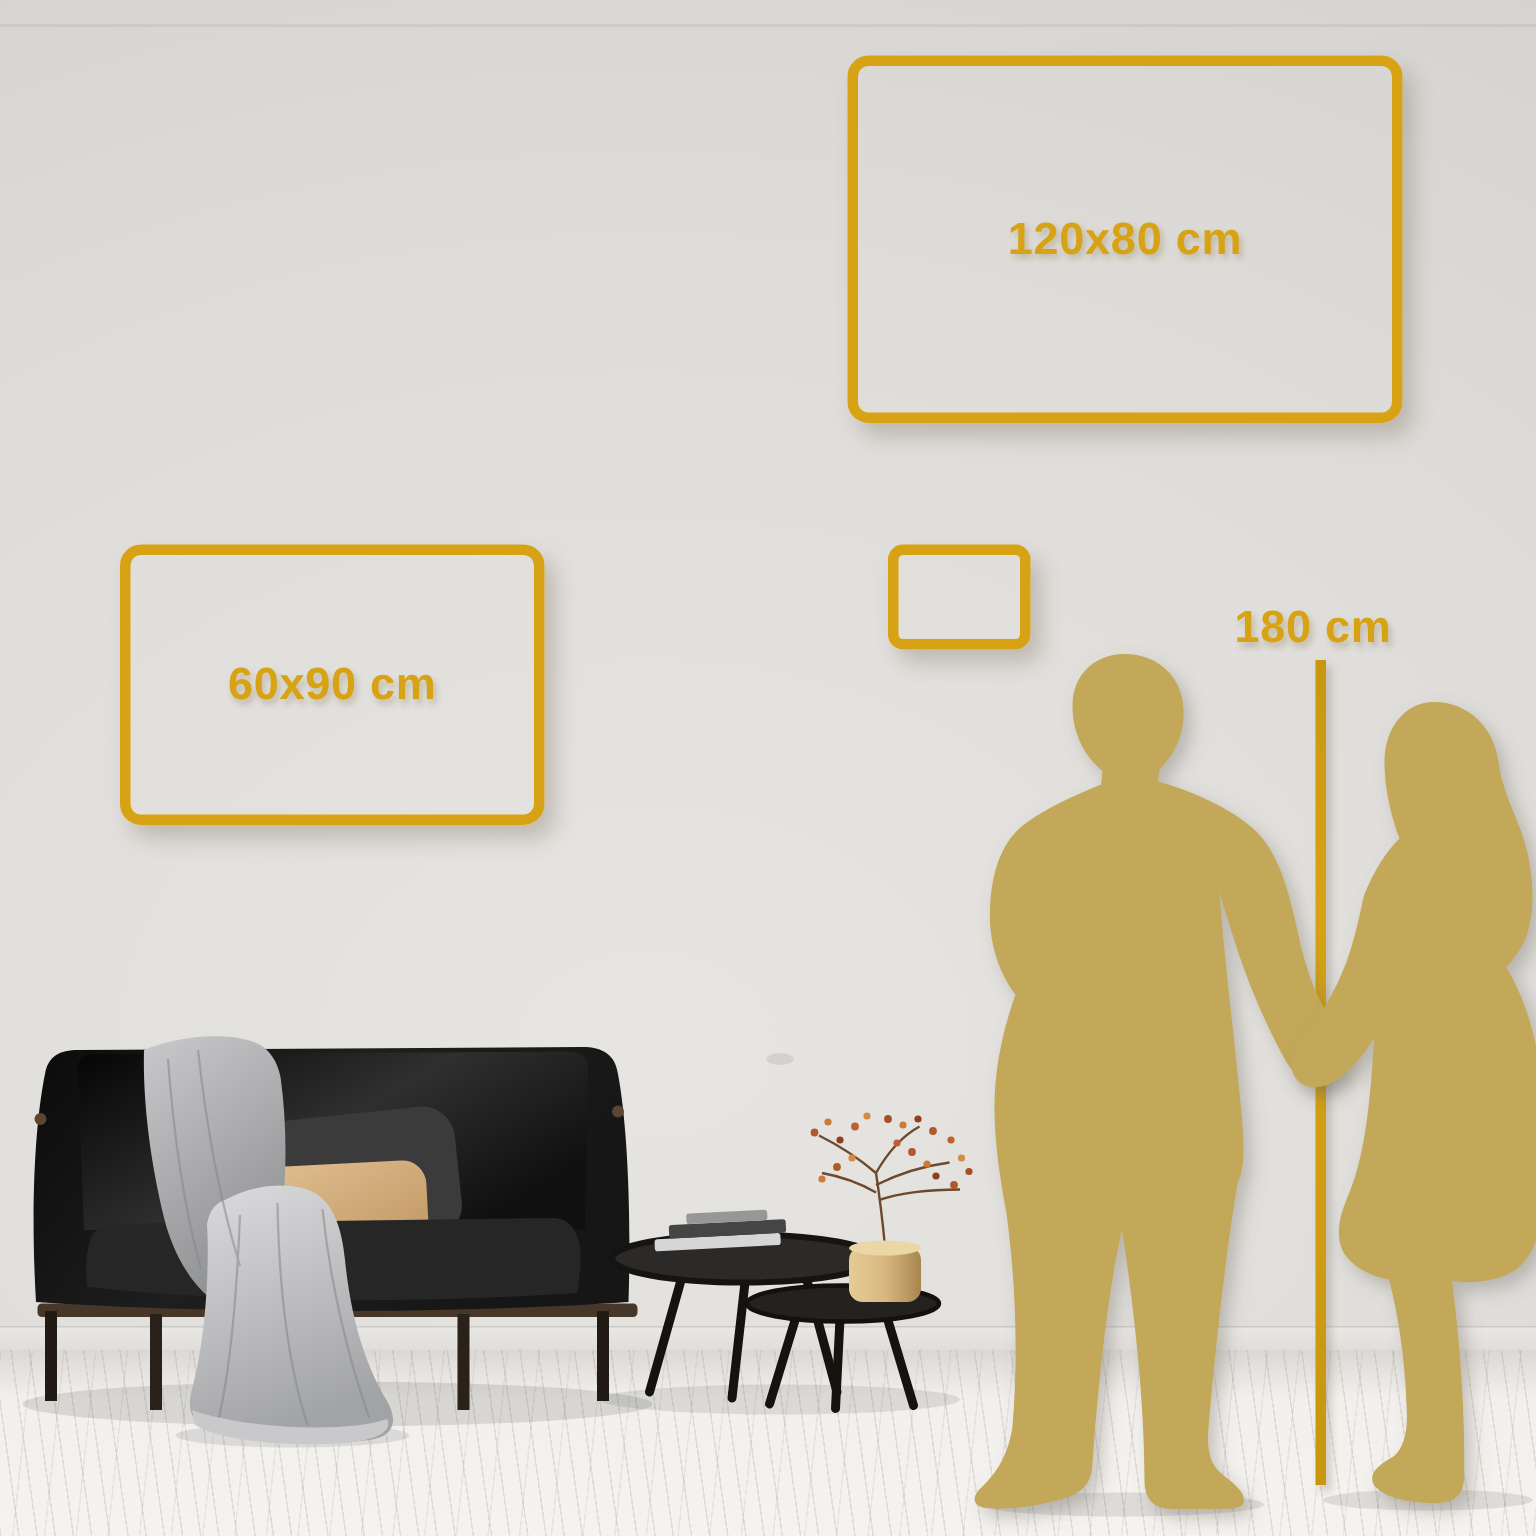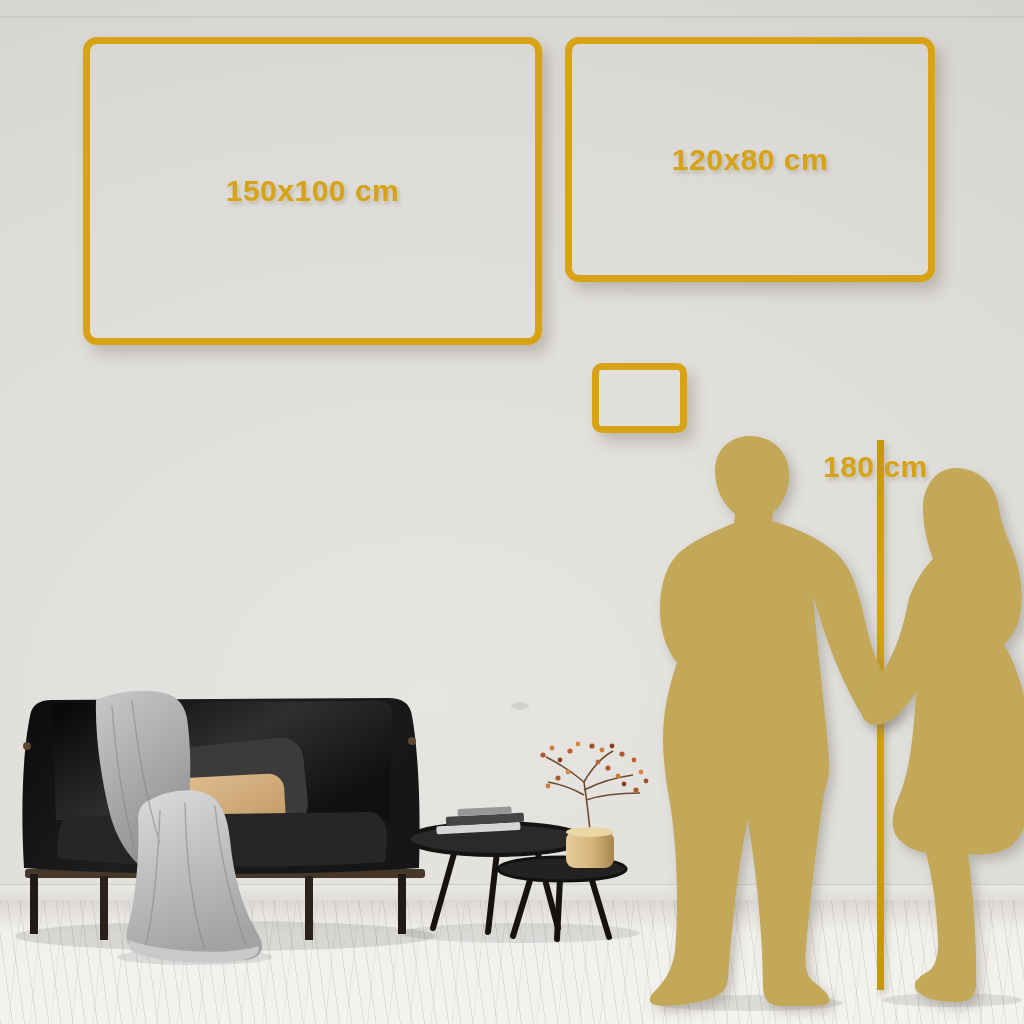--- a/index.html
+++ b/index.html
@@ -60,21 +60,21 @@
   .box-60x90  {left:80px;top:363px;width:269px;height:173px;}
   .box-60x40  {left:383px;top:362px;width:166px;height:111px;}
   .box-30x20  {left:592px;top:363px;width:81px;height:56px;border-width:7px;border-radius:10px;}
 
   .floating-label{
     position:absolute;z-index:2;
     color:var(--gold);font-weight:700;font-size:30px;letter-spacing:.5px;
     text-shadow:2px 3px 4px rgba(120,100,40,.30);white-space:nowrap;
   }
   .label-30x20{left:592px;top:324px;}
-  .label-180  {left:823px;top:402px;z-index:6;margin-top:48px;}
+  .label-180  {left:823px;top:402px;z-index:6;}
 
   
   .ruler-line{
     position:absolute;left:877px;top:440px;width:7px;height:550px;z-index:4;
     background:linear-gradient(var(--gold-deep),var(--gold) 30%, var(--gold-deep));
     box-shadow:3px 4px 6px rgba(110,100,75,.30);
   }
 
   
   svg.layer{position:absolute;left:0;top:0;z-index:3;}
@@ -216,25 +216,25 @@
         <circle cx="568" cy="772" r="2.4" fill="#D28C45"></circle>
           <circle cx="598" cy="762" r="2.4" fill="#C06030"></circle>
         <circle cx="608" cy="768" r="2.6" fill="#B05A2A"></circle>
           <circle cx="618" cy="776" r="2.4" fill="#C97C37"></circle>
       </g>
       <rect x="566" y="831" width="48" height="37" rx="9" fill="url(#vaseGrad)"></rect>
       <ellipse cx="590" cy="832" rx="24" ry="5" fill="#EBD6A6"></ellipse>
     </g>
   </svg>
 
-  <div class="size-box box-150x100">
-    <span class="size-label">150x100 cm</span>
-  </div>
   <div class="size-box box-120x80">
     <span class="size-label">120x80 cm</span>
+  </div>
+  <div class="size-box box-60x90">
+    <span class="size-label">60x90 cm</span>
   </div>
   <div class="size-box box-30x20"></div>
 
   <div class="floating-label label-180">180 cm</div>
   <div class="ruler-line"></div>
 
   <svg class="layer people" width="1024" height="1024" viewBox="0 0 1024 1024">
     <defs>
       <filter id="softsh" x="-20%" y="-20%" width="140%" height="140%">
         <feDropShadow dx="5" dy="6" stdDeviation="6" flood-color="#6A655C" flood-opacity="0.35"></feDropShadow>

